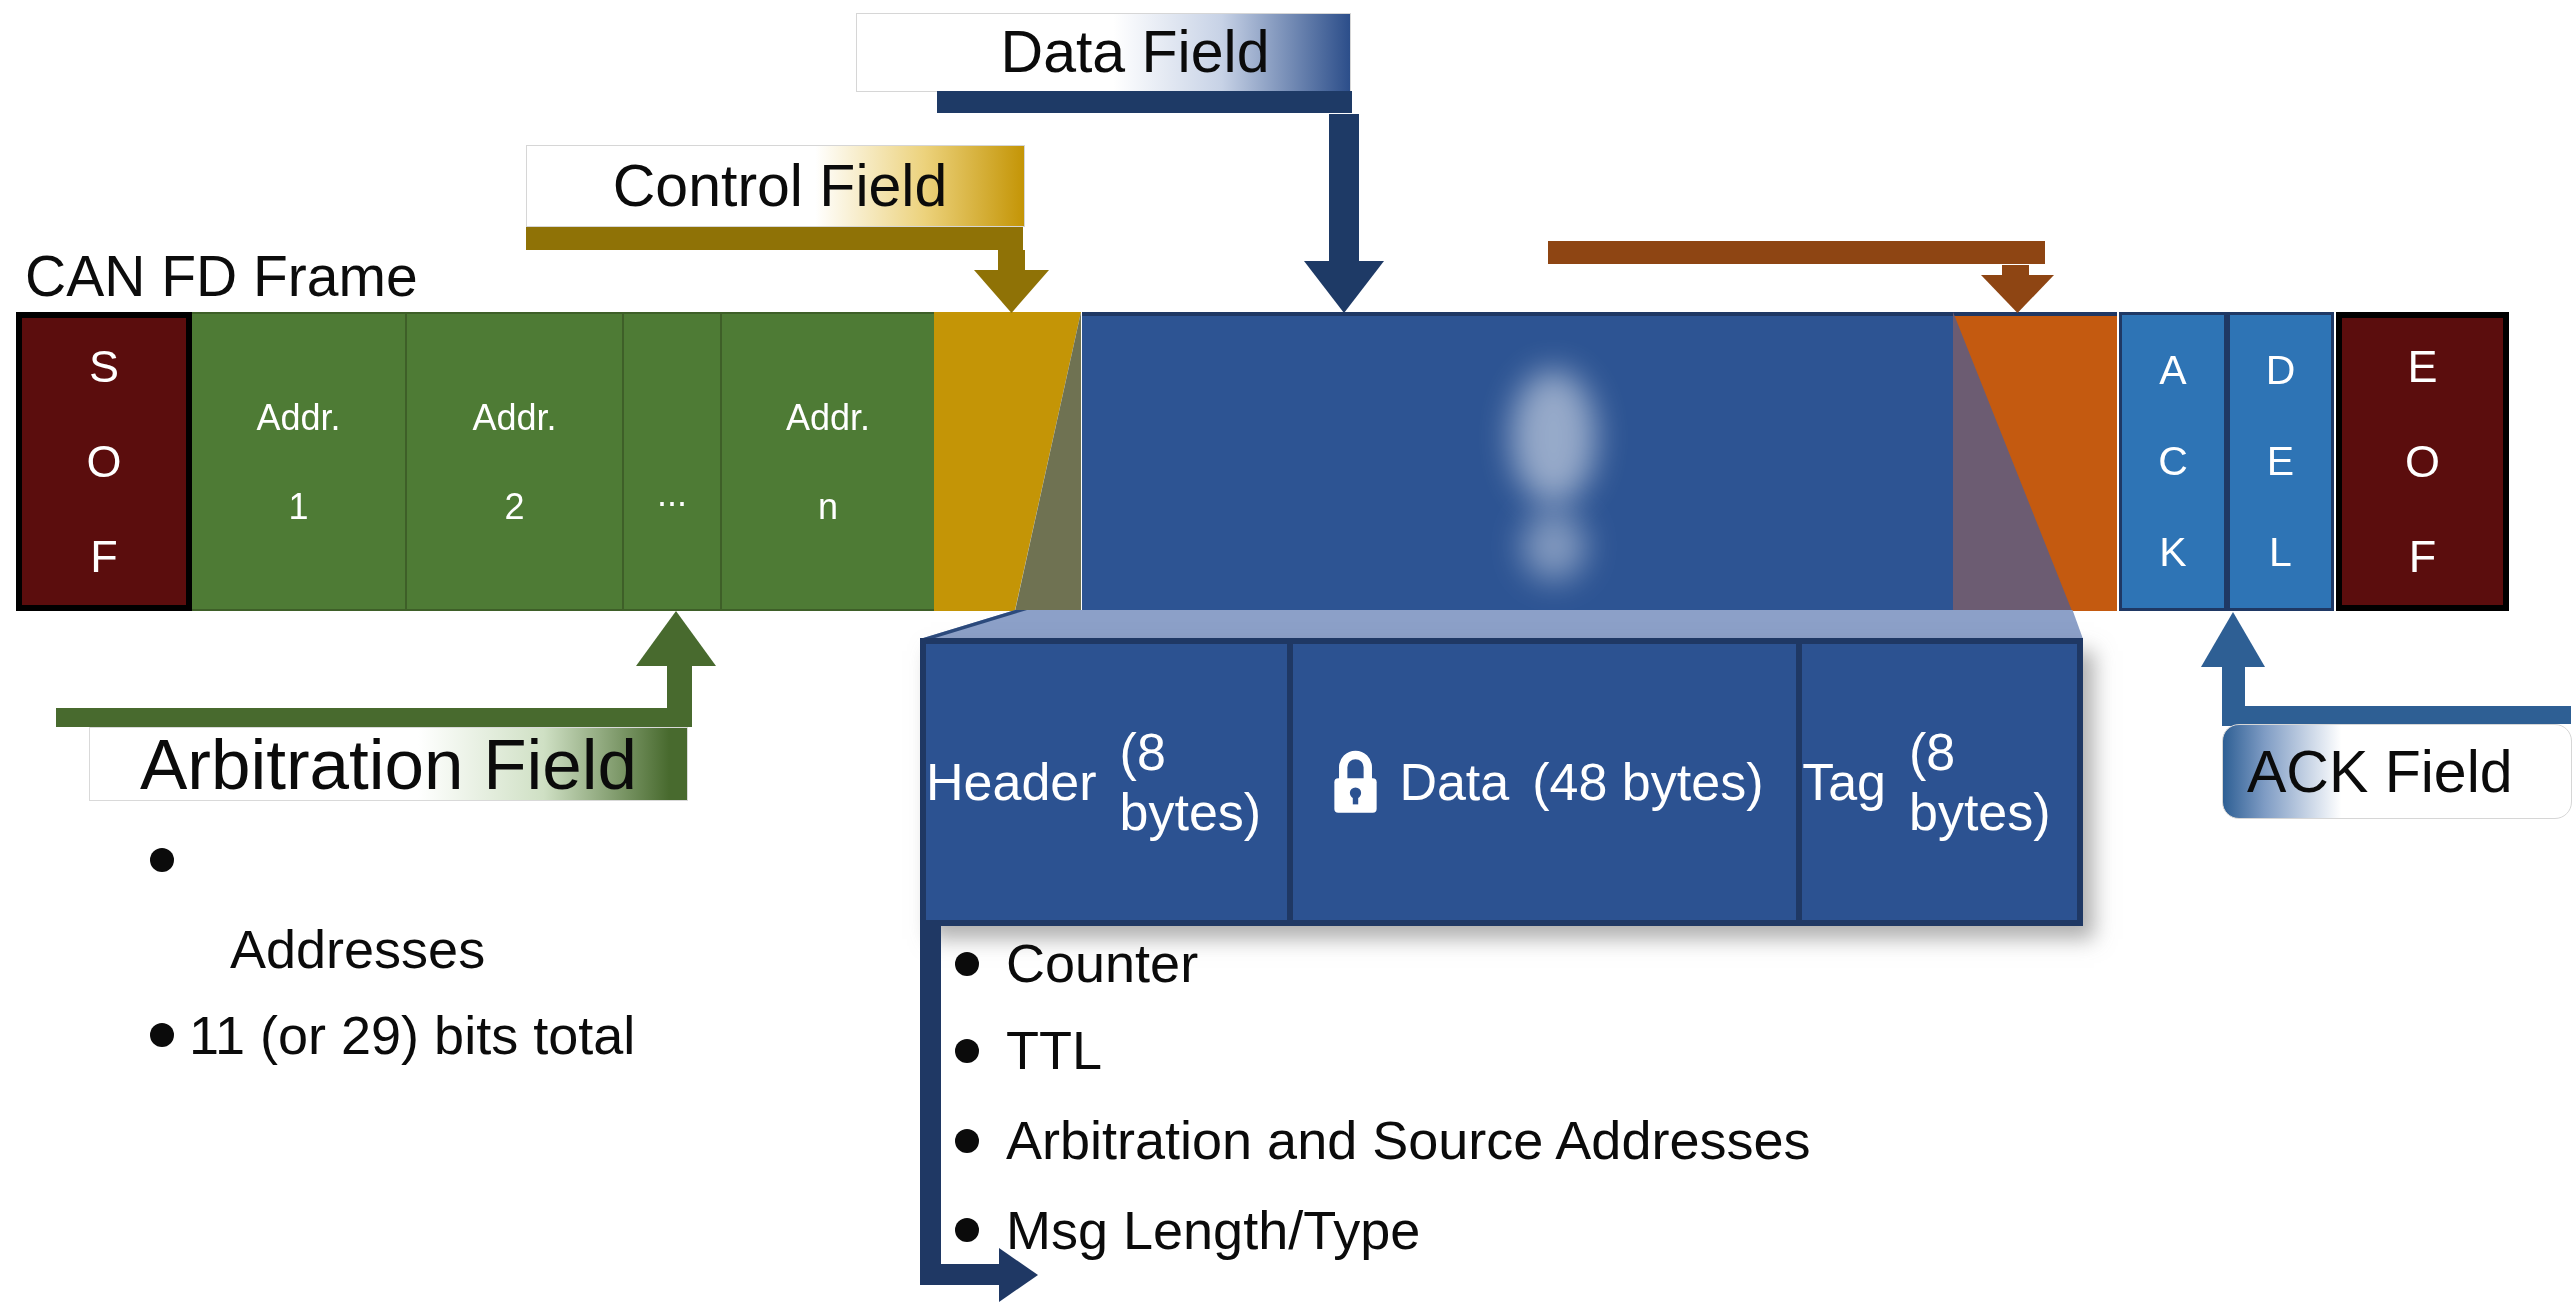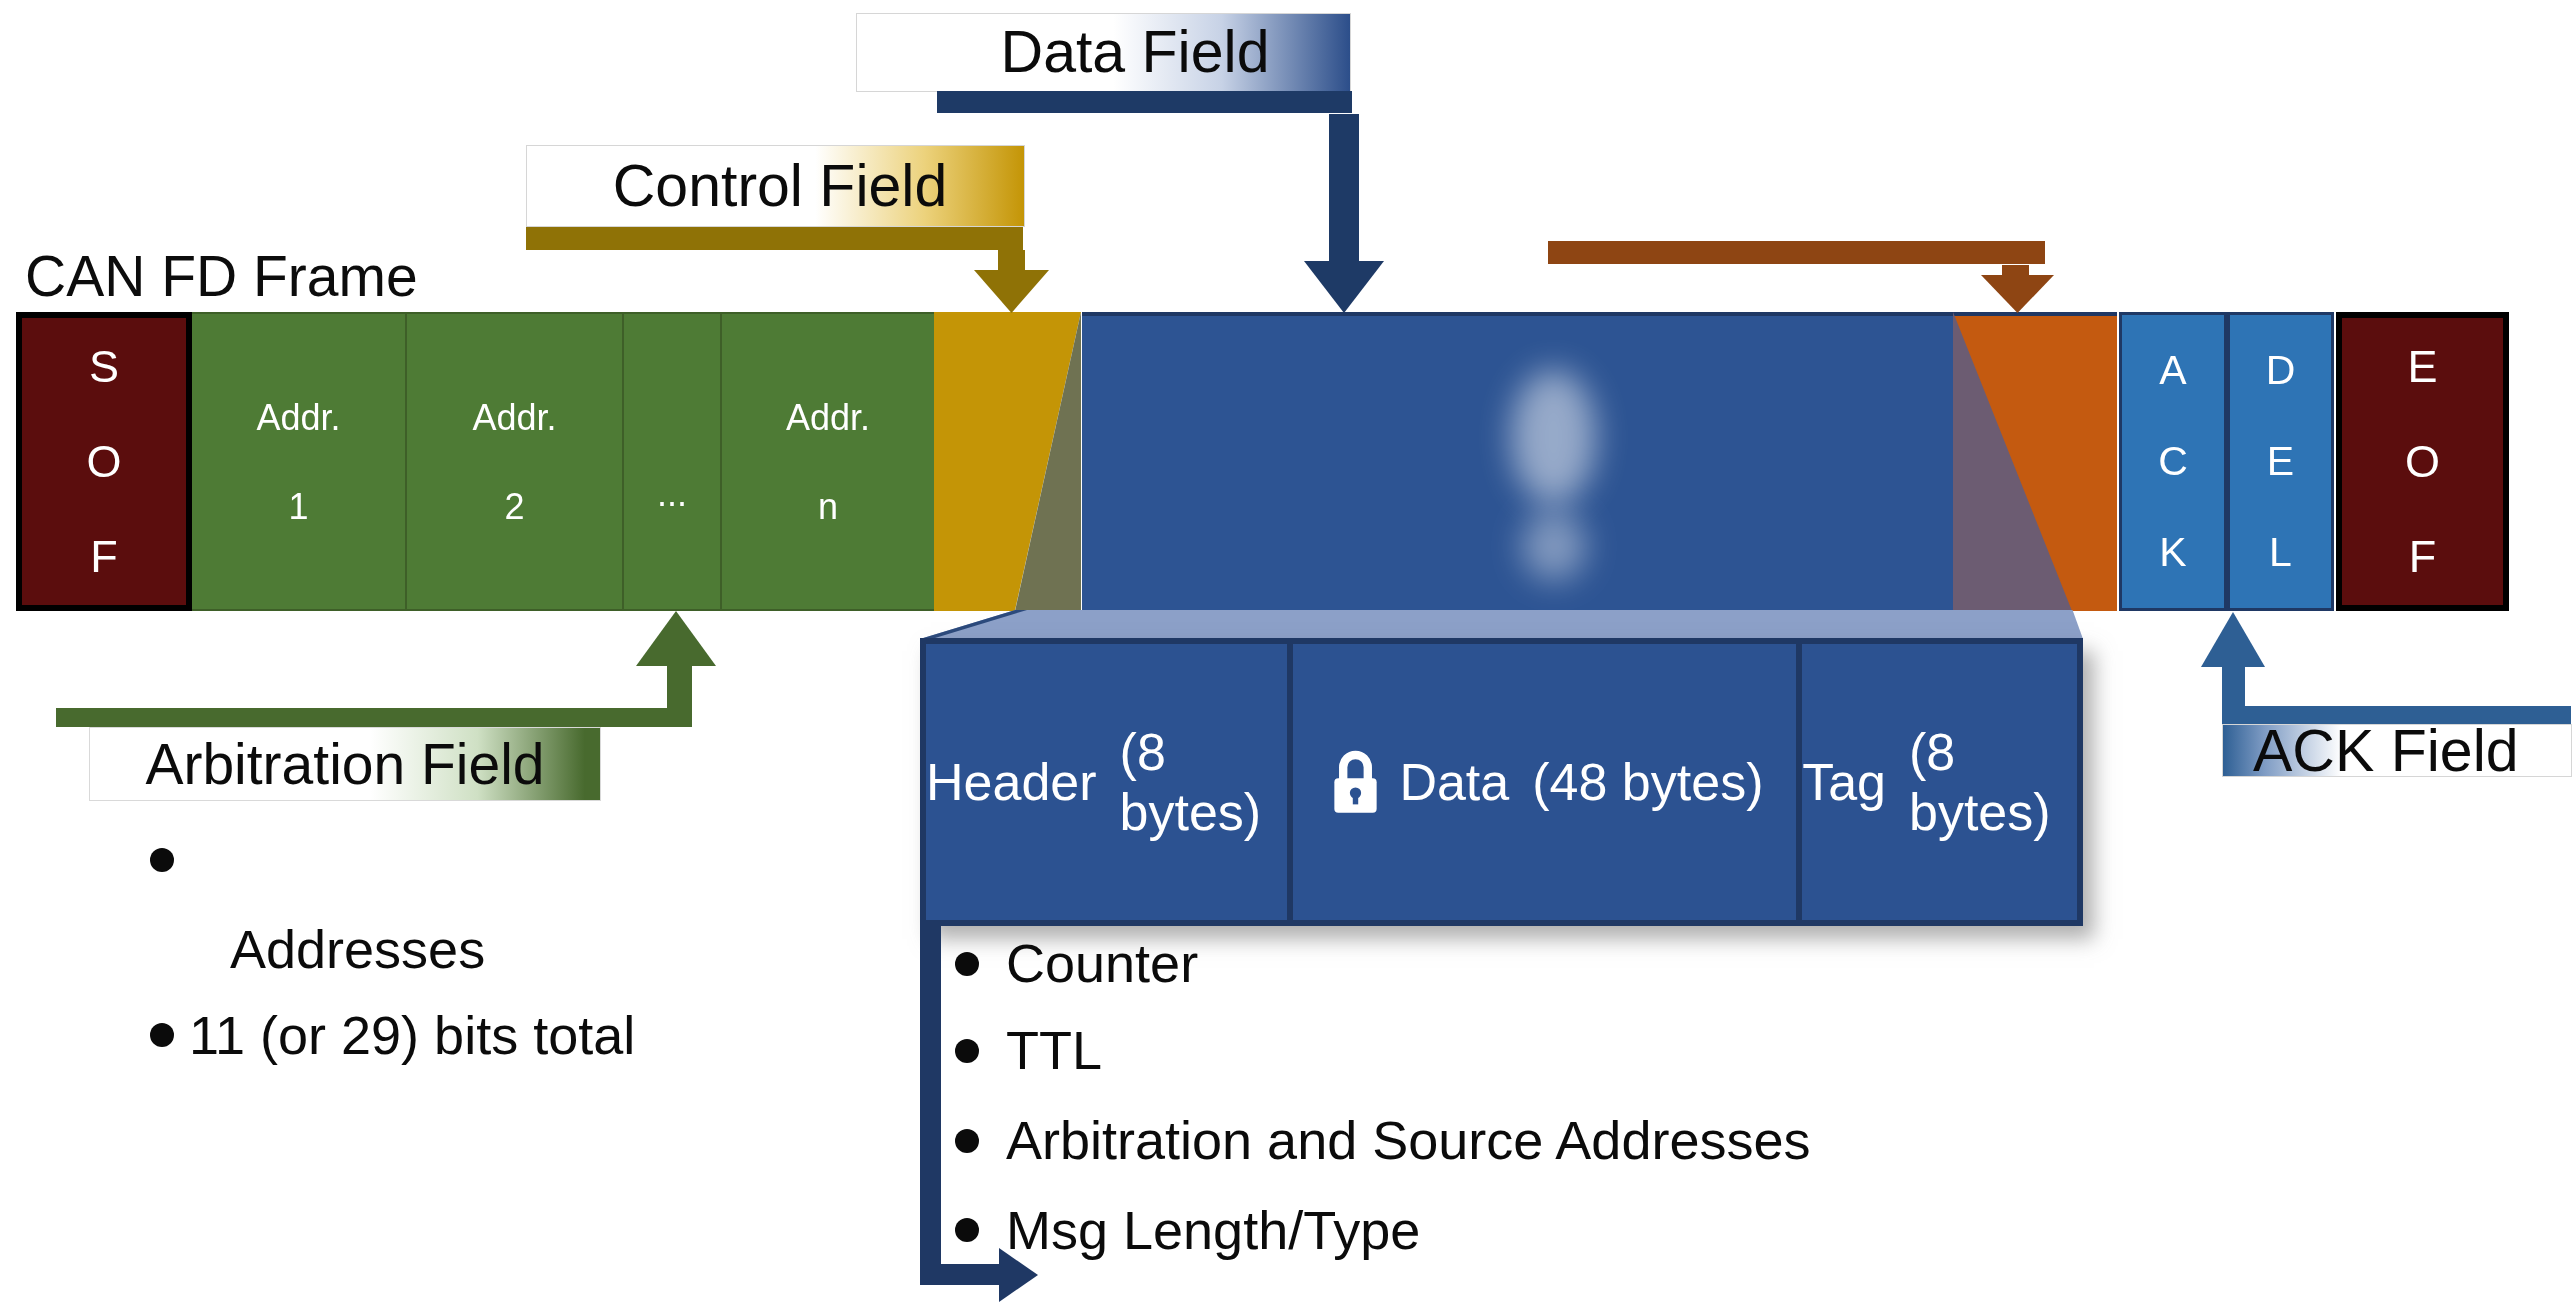--- a/index.html
+++ b/index.html
@@ -56,29 +56,29 @@
      background:linear-gradient(90deg,#ffffff 0%,#ffffff 55%,#eec9a4 78%,#C05A10 100%);}
   #bar-crc{left:1548px;top:241px;width:497px;height:23px;background:#8E4513;}
   #shaft-crc{left:2002px;top:265px;width:27px;height:12.5px;background:#8E4513;}
   #head-crc{left:1981px;top:275px;width:73px;height:38px;background:#8E4513;
      clip-path:polygon(50% 100%,0 0,100% 0);}
 
   #head-ack{left:2201px;top:612px;width:64px;height:55px;background:#2E5F94;
      clip-path:polygon(50% 0,100% 100%,0 100%);}
   #shaft-ack{left:2222px;top:663px;width:23px;height:63px;background:#2E5F94;}
   #bar-ack{left:2222px;top:706px;width:349px;height:18px;background:#2E5F94;}
-  #lbl-ack{left:2222px;top:724px;width:350px;height:53px;padding-left:30px;
-     background:linear-gradient(90deg,#2E5F94 0%,#7f9cc4 12%,#ffffff 34%,#ffffff 100%);}
+  #lbl-ack{left:2222px;top:724px;width:350px;height:95px;padding-left:24px;
+     background:linear-gradient(90deg,#2E5F94 0%,#7f9cc4 12%,#ffffff 34%,#ffffff 100%);border-radius:17px;}
 
   
   #bar-arb{left:56px;top:708px;width:636px;height:19px;background:#486A2E;}
   #shaft-arb{left:667px;top:665px;width:25px;height:52px;background:#486A2E;}
   #head-arb{left:636px;top:611px;width:80px;height:55px;background:#486A2E;
      clip-path:polygon(50% 0,100% 100%,0 100%);}
-  #lbl-arb{left:89px;top:727px;width:512px;height:74px;justify-content:center;font-size:57px;
+  #lbl-arb{left:89px;top:727px;width:599px;height:74px;justify-content:center;font-size:71px;
      border:1.8px solid #d9d9d9;
      background:linear-gradient(90deg,#ffffff 0%,#ffffff 55%,#cfe0c4 76%,#486A2E 97%);}
 
   .dot{width:24px;height:24px;border-radius:50%;background:#0b0b0b;}
   .btxt{font-size:54px;color:#0b0b0b;line-height:63px;}
   #arb-dot1{left:150px;top:848px;}
   #arb-b1{left:189px;top:829px;}
   #arb-b1b{left:230px;top:918px;}
   #arb-dot2{left:150px;top:1023px;}
   #arb-b2{left:189px;top:1004px;}

